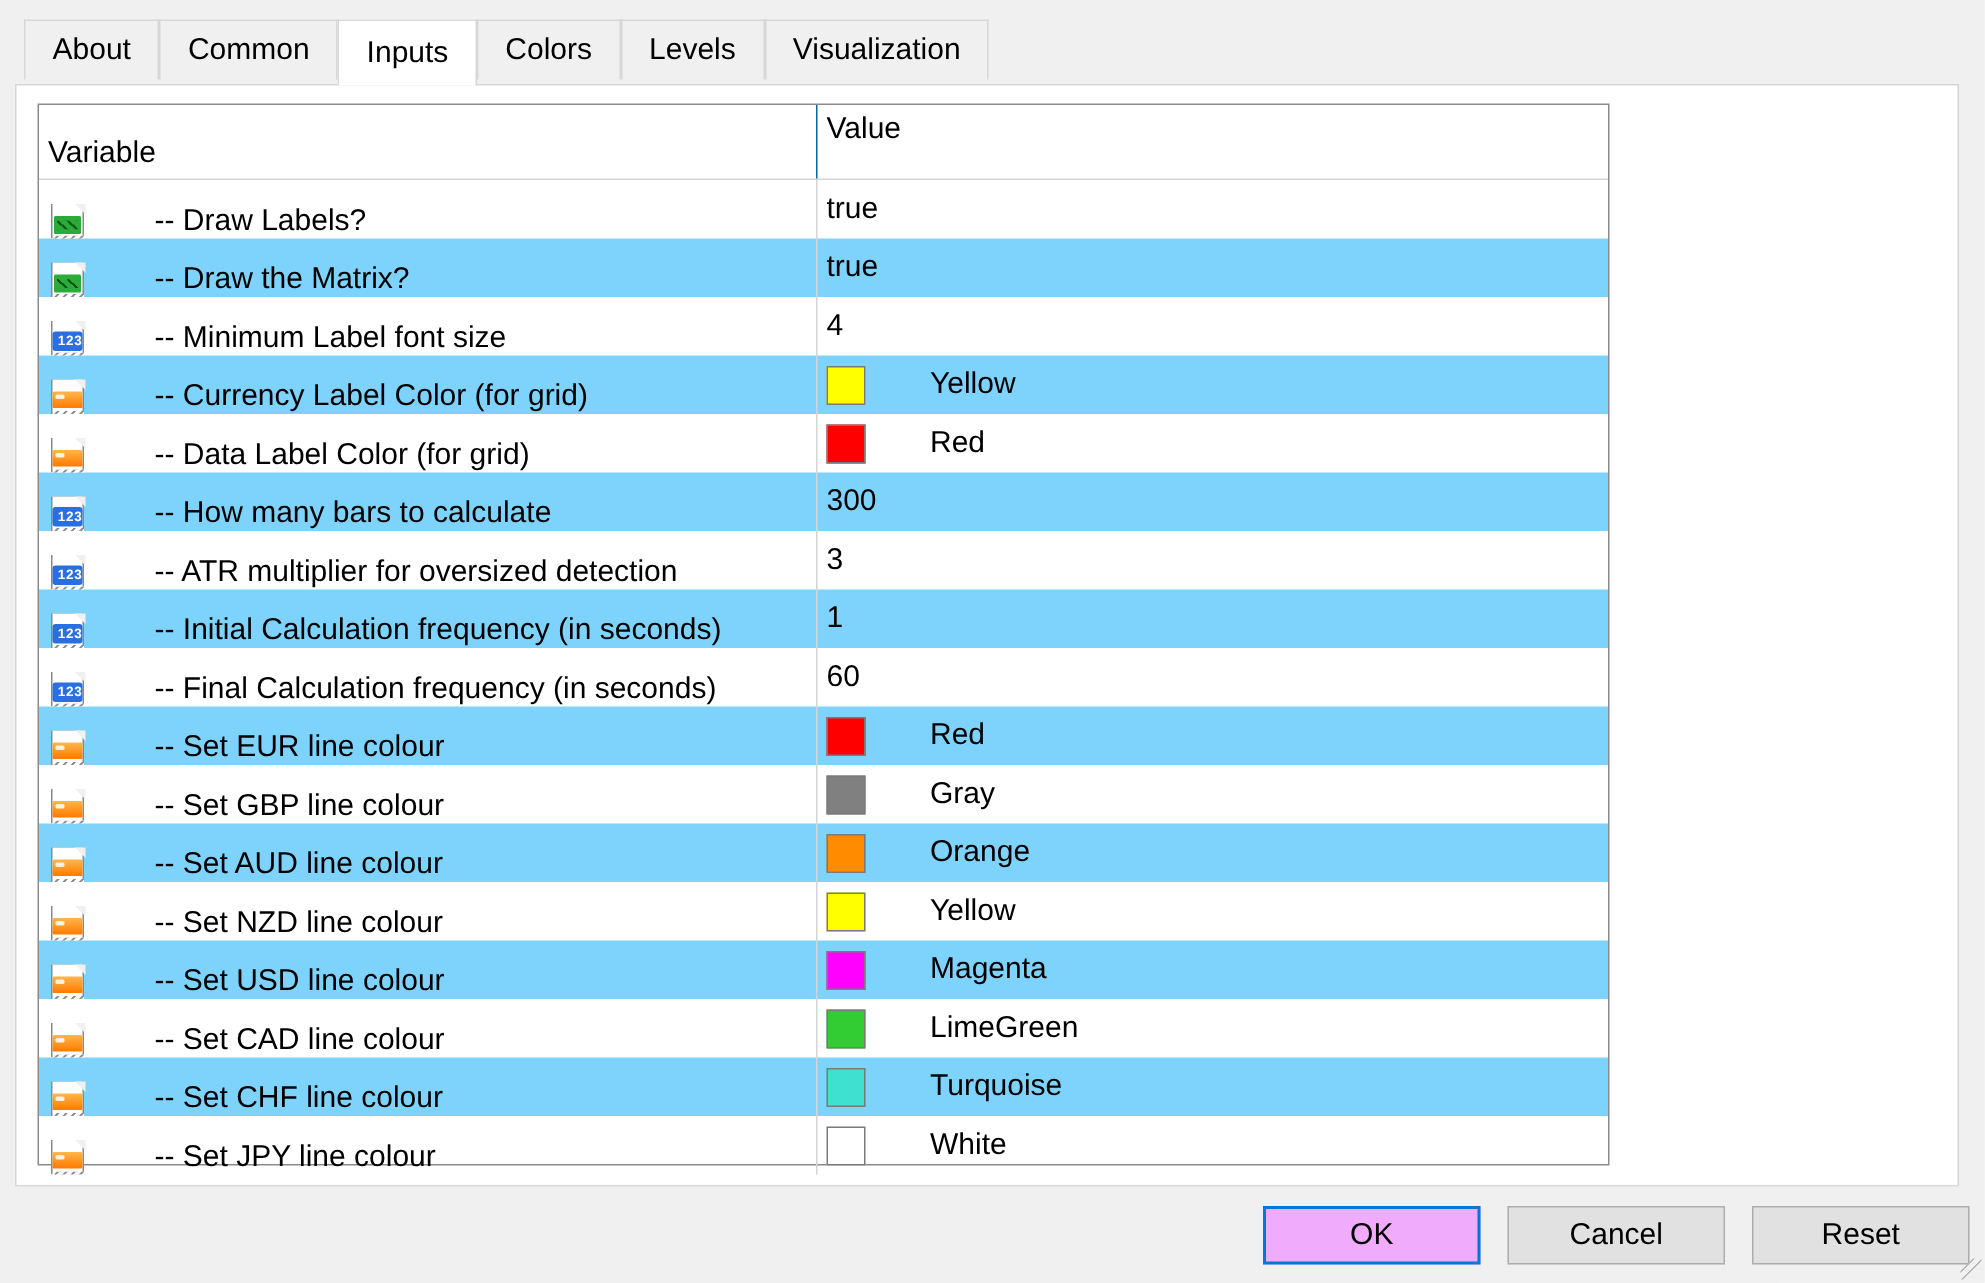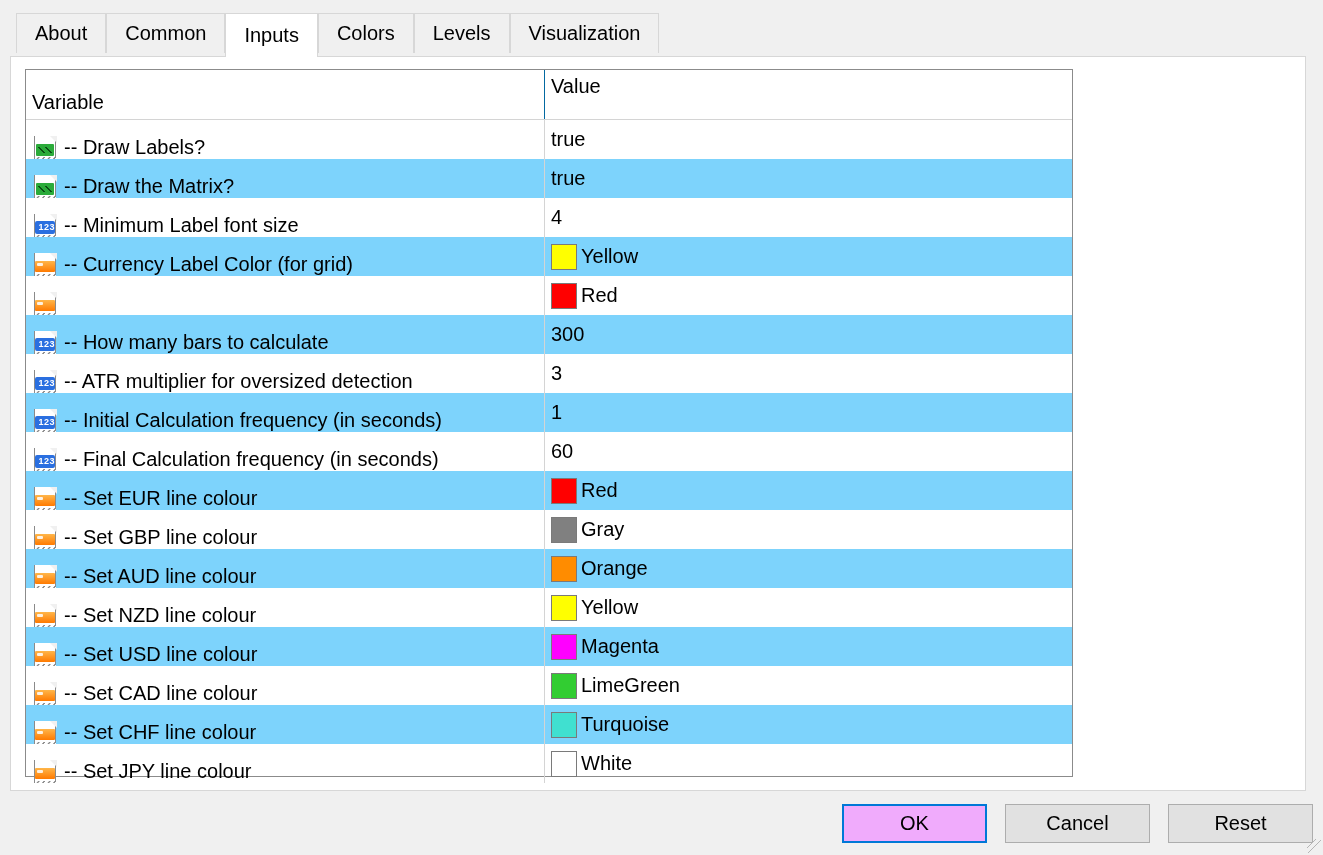--- a/index.html
+++ b/index.html
@@ -73,20 +73,21 @@
     align-items: stretch;
   }
   .row.alt { background: #7dd3fc; }
   .cell {
     display: flex;
     align-items: center;
     padding: 0 6px;
     font-size: 20px;
     overflow: hidden;
     white-space: nowrap;
+    gap: 39px;
   }
   .cell + .cell { border-left: 1px solid #d4d4d4; }
   .var-label { margin-left: 6px; }
   .icon {
     width: 26px; height: 28px;
     flex: 0 0 26px;
     display: inline-block;
     position: relative;
   }
   
@@ -298,20 +299,21 @@
             </div>
           </div>
           <div class="row">
             <div class="cell col-var">
               <span class="icon">
                 <span class="icon-page"></span>
                 <span class="icon-jag"></span>
                 <span class="glyph-color"></span>
                 <span class="icon-corner"></span>
               </span>
+              <span class="var-label">-- Data Label Color (for grid)</span>
             </div>
             <div class="cell col-val">
               <span class="swatch" title="Red" style="background: rgb(255, 0, 0);"></span>
               <span>Red</span>
             </div>
           </div>
           <div class="row alt">
             <div class="cell col-var">
               <span class="icon">
                 <span class="icon-page"></span>

